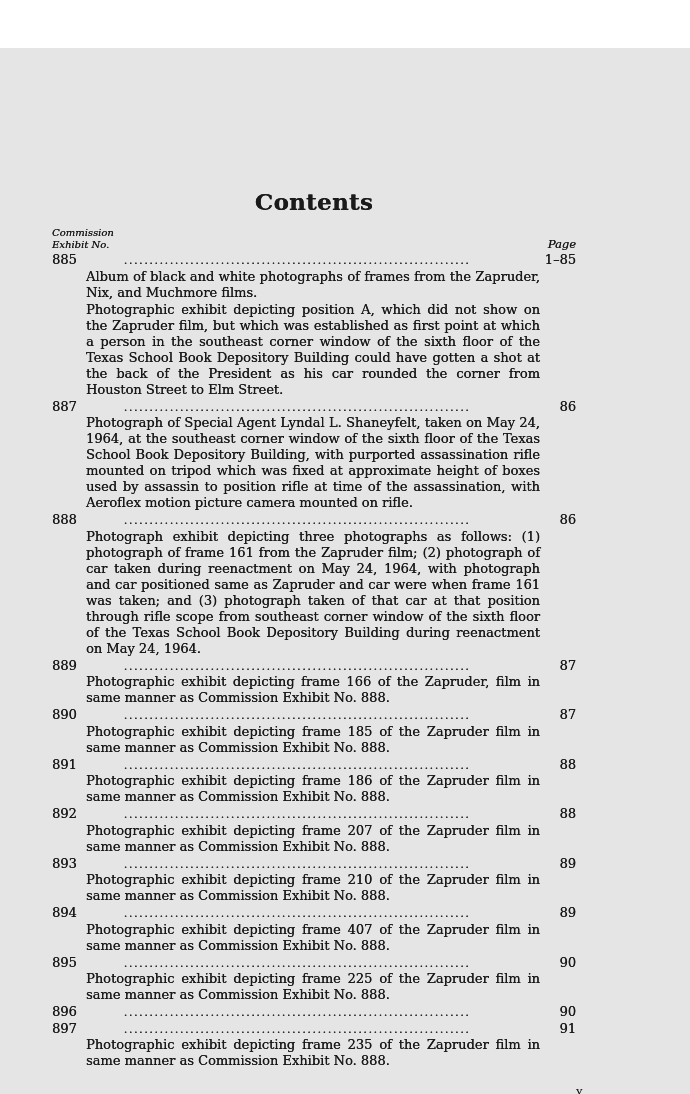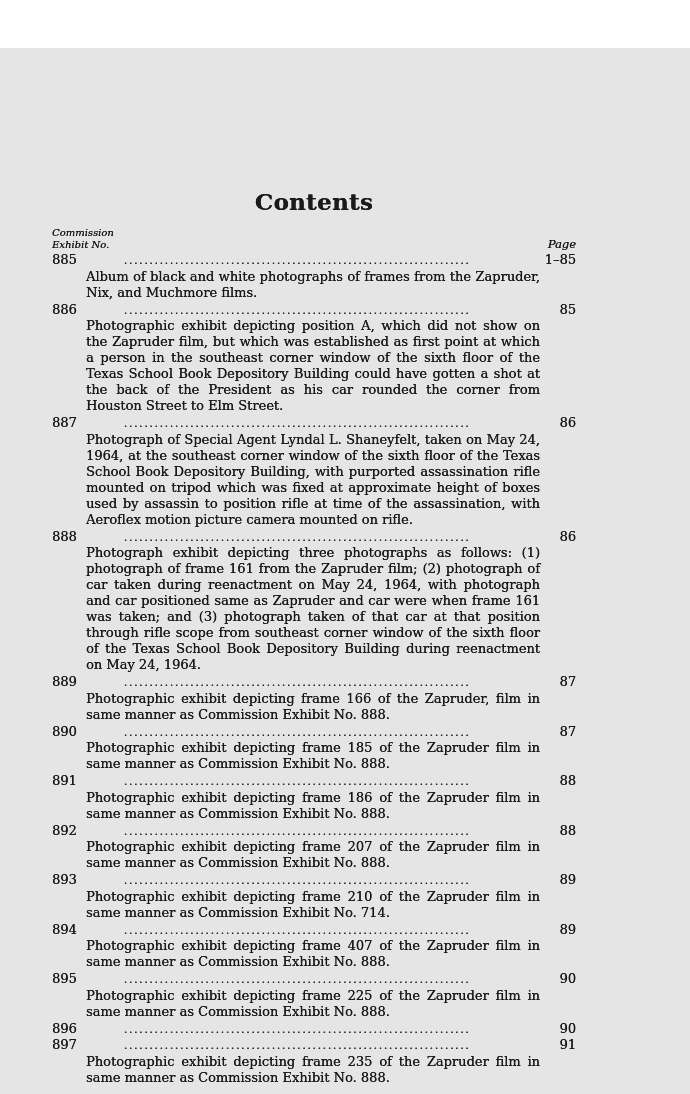--- a/index.html
+++ b/index.html
@@ -85,25 +85,20 @@
   <div class="entry">
     <div class="lrow">
       <span class="num">885</span>
       <span class="dots"></span>
       <span class="pg">1–85</span>
     </div>
     <p class="desc">Album of black and white photographs of frames from the Zapruder, Nix, and Muchmore films.</p>
   </div>
 
   <div class="entry">
-    <div class="lrow">
-      <span class="num">886</span>
-      <span class="dots"></span>
-      <span class="pg">85</span>
-    </div>
     <p class="desc">Photographic exhibit depicting position A, which did not show on the Zapruder film, but which was established as first point at which a person in the southeast corner window of the sixth floor of the Texas School Book Depository Building could have gotten a shot at the back of the President as his car rounded the corner from Houston Street to Elm Street.</p>
   </div>
 
   <div class="entry">
     <div class="lrow">
       <span class="num">887</span>
       <span class="dots"></span>
       <span class="pg">86</span>
     </div>
     <p class="desc">Photograph of Special Agent Lyndal L. Shaneyfelt, taken on May 24, 1964, at the southeast corner window of the sixth floor of the Texas School Book Depository Building, with purported assassination rifle mounted on tripod which was fixed at approximate height of boxes used by assassin to position rifle at time of the assassination, with Aeroflex motion picture camera mounted on rifle.</p>
@@ -153,21 +148,21 @@
     </div>
     <p class="desc">Photographic exhibit depicting frame 207 of the Zapruder film in same manner as Commission Exhibit No. 888.</p>
   </div>
 
   <div class="entry">
     <div class="lrow">
       <span class="num">893</span>
       <span class="dots"></span>
       <span class="pg">89</span>
     </div>
-    <p class="desc">Photographic exhibit depicting frame 210 of the Zapruder film in same manner as Commission Exhibit No. 714.</p>
+    <p class="desc">Photographic exhibit depicting frame 210 of the Zapruder film in same manner as Commission Exhibit No. 888.</p>
   </div>
 
   <div class="entry">
     <div class="lrow">
       <span class="num">894</span>
       <span class="dots"></span>
       <span class="pg">89</span>
     </div>
     <p class="desc">Photographic exhibit depicting frame 407 of the Zapruder film in same manner as Commission Exhibit No. 888.</p>
   </div>

